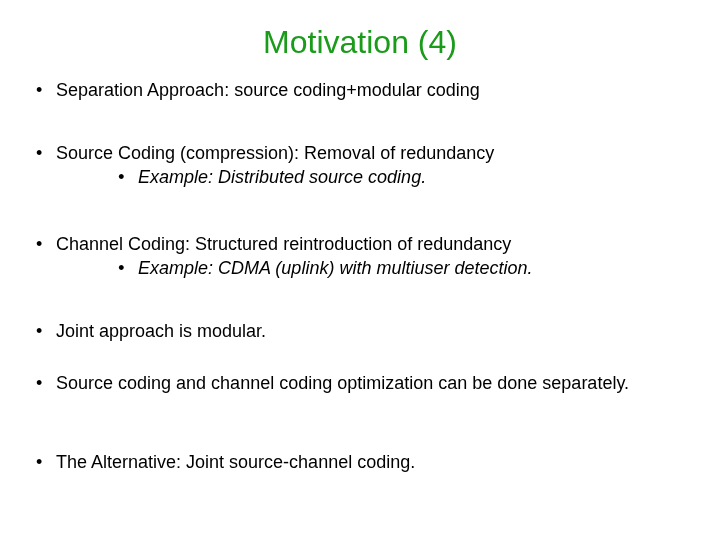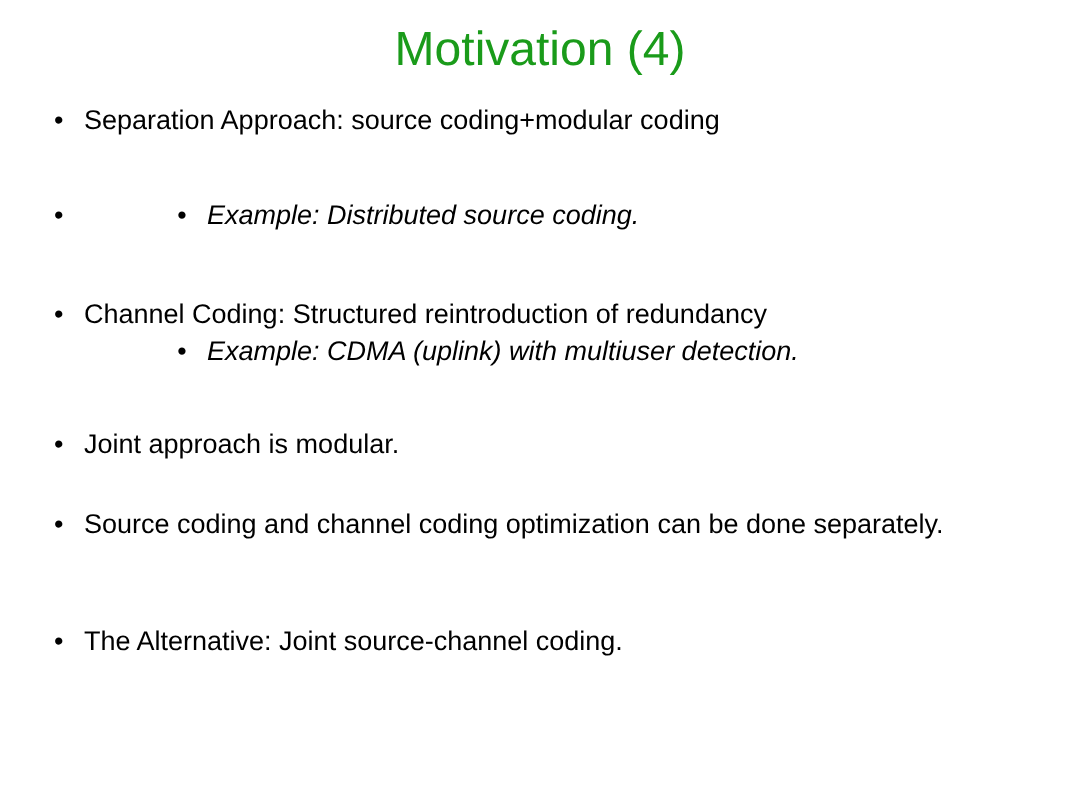--- a/index.html
+++ b/index.html
@@ -14,21 +14,21 @@
   .slide {
     box-sizing: border-box;
     width: 720px;
     height: 540px;
     padding: 10px 20px 10px 20px;
   }
   .title {
     text-align: center;
     color: #1a9b1a;
     font-size: 32px;
-    margin: 4px 0 18px 0;
+    margin: 14px 0 18px 0;
     font-weight: 400;
   }
   ul.top {
     list-style: none;
     padding: 0 0 0 14px;
     margin: 0;
   }
   ul.top > li {
     position: relative;
     padding-left: 22px;
@@ -76,20 +76,21 @@
 <div class="slide">
   <h1 class="title">Motivation (4)</h1>
 
   <ul class="top">
 
     <li class="b1">
       <span>Separation Approach: source coding+modular coding</span>
     </li>
 
     <li class="b2">
+      <span>Source Coding (compression): Removal of redundancy</span>
       <ul class="sub">
         <li>
           <span>Example: Distributed source coding.</span>
         </li>
       </ul>
     </li>
 
     <li class="b3">
       <span>Channel Coding: Structured reintroduction of redundancy</span>
       <ul class="sub">

